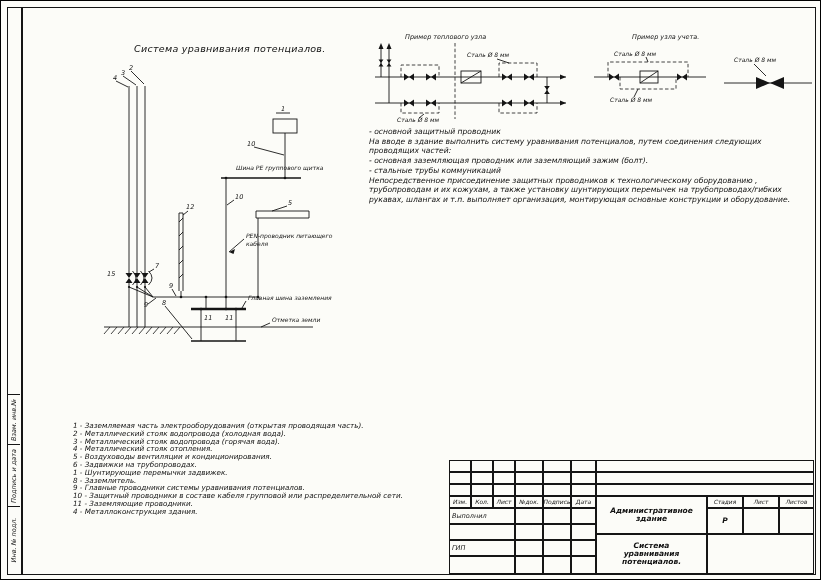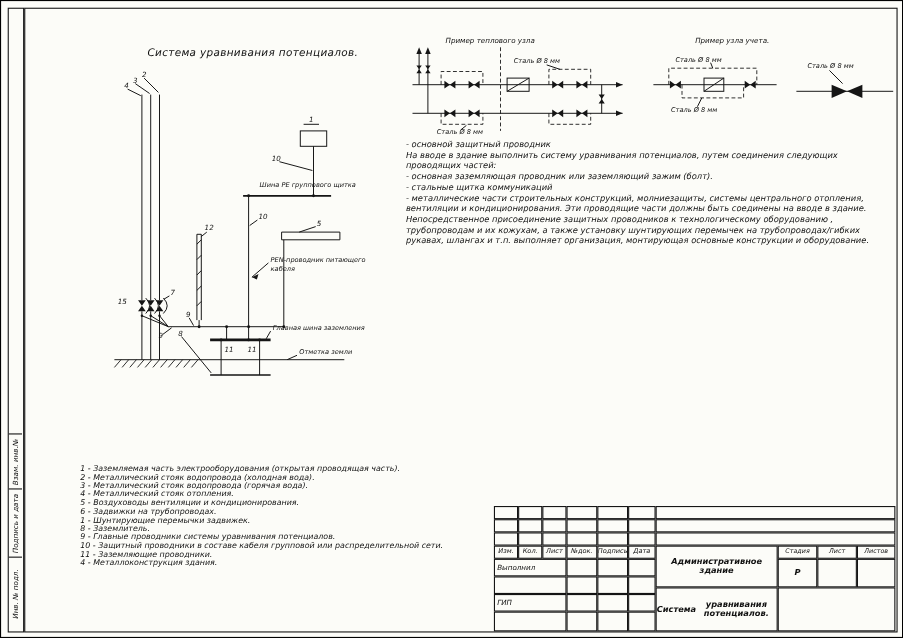--- a/index.html
+++ b/index.html
@@ -13,21 +13,21 @@
   .abs{position:absolute}
   .main-title{font-size:9.5px;letter-spacing:.3px}
   .notes{font-size:7.6px;line-height:9.7px;width:444px;text-align:left}
   .notes p{margin:0}
   .legend{font-size:7.2px;line-height:7.8px}
   .legend div{white-space:nowrap}
   .tb{position:absolute;font-style:italic}
   .c{position:absolute;border:1px solid #151515;display:flex;align-items:center;justify-content:center;font-size:6px;overflow:hidden;text-align:center;line-height:1.05}
   .c.lft{justify-content:flex-start;padding-left:2px;font-size:6.5px}
   .c.big{font-size:7.5px;font-weight:700}
-  .c.col{flex-direction:row}
+  .c.col{flex-direction:column}
   svg{position:absolute;overflow:visible}
   svg text{font-family:"DejaVu Sans",sans-serif;font-style:italic;fill:#111}
   svg line,svg path,svg rect,svg polyline{vector-effect:none}
 </style>
 </head>
 <body>
 
 <div class="sheet">
 
   <div class="strip">
@@ -259,22 +259,21 @@
     </g>
     <text x="28" y="27" font-size="6">Сталь Ø 8 мм</text>
     <text x="24" y="73" font-size="6">Сталь Ø 8 мм</text>
     <text x="148" y="33" font-size="6">Сталь Ø 8 мм</text>
   </svg>
 
   <div class="abs notes" style="left:368px;top:126px">
     <p>-   основной защитный проводник</p>
     <p>На вводе в здание выполнить систему уравнивания потенциалов, путем соединения следующих проводящих частей:</p>
     <p>-   основная заземляющая проводник или заземляющий зажим (болт).</p>
-    <p>-   стальные щитка коммуникаций</p>
-    <p>-   металлические части строительных конструкций, молниезащиты, системы центрального отопления, вентиляции и кондиционирования. Эти проводящие части должны быть соединены  на вводе в здание.</p>
+    <p>-   стальные трубы коммуникаций</p>
     <p>Непосредственное присоединение защитных проводников к технологическому оборудованию , трубопроводам и их кожухам, а также установку шунтирующих перемычек на трубопроводах/гибких рукавах, шлангах и т.п. выполняет организация, монтирующая основные конструкции и оборудование.</p>
   </div>
 
   <div class="abs legend" style="left:72px;top:421px">
     <div>1 - Заземляемая часть электрооборудования (открытая проводящая часть).</div>
     <div>2 - Металлический стояк водопровода (холодная вода).</div>
     <div>3 - Металлический стояк водопровода (горячая вода).</div>
     <div>4 - Металлический стояк отопления.</div>
     <div>5 - Воздуховоды вентиляции и кондиционирования.</div>
     <div>6 - Задвижки на трубопроводах.</div>

